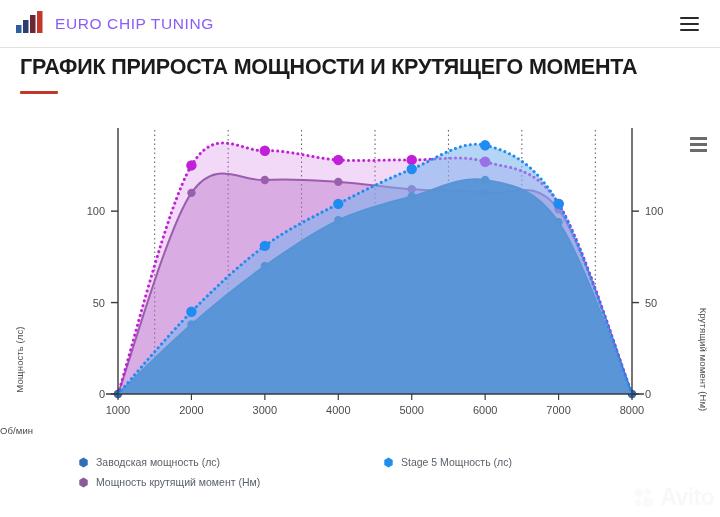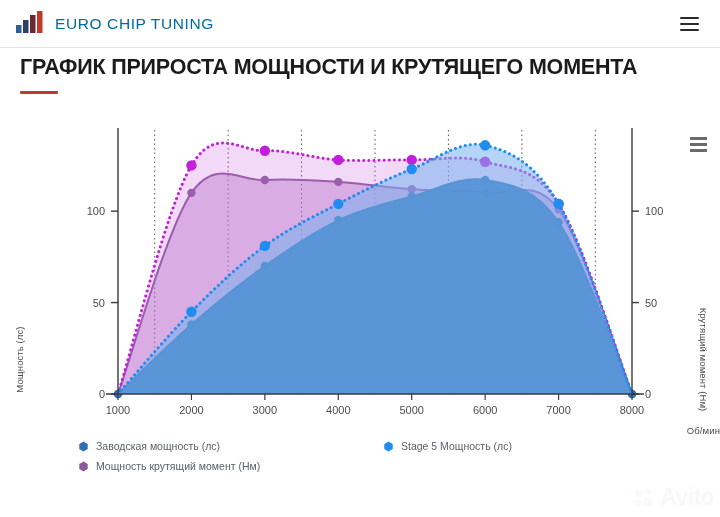--- a/index.html
+++ b/index.html
@@ -15,21 +15,21 @@
   .header {
     position: absolute; left: 0; top: 0; width: 720px; height: 48px;
     display: flex; align-items: center; justify-content: space-between;
     padding: 0 18px 0 16px;
     border-bottom: 1px solid #e2e2e2;
     background: #fff;
   }
   .brand { display: flex; align-items: center; gap: 9px; }
   .logo-mark { display: block; }
   .brand-name {
-    font-size: 15.5px; letter-spacing: 0.6px; color: #0369a1;
+    font-size: 15.5px; letter-spacing: 0.6px; color: #8b5cf6;
     font-weight: 400; white-space: nowrap;
   }
   .burger { display: flex; flex-direction: column; gap: 4px; cursor: pointer; padding: 3px; }
   .burger span { display: block; width: 19px; height: 2px; background: #2a2a2a; border-radius: 1px; }
 
   
   .title-wrap { position: absolute; left: 20px; top: 55px; }
   .page-title {
     font-size: 21.5px; font-weight: 700; color: #1b1b1b;
     letter-spacing: -0.2px; white-space: nowrap;
@@ -56,25 +56,25 @@
     white-space: nowrap; letter-spacing: 0.1px;
   }
   .y-left-title {
     left: -26px; top: 236px; transform: rotate(-90deg); transform-origin: center;
     width: 90px; text-align: center;
   }
   .y-right-title {
     left: 633px; top: 236px; transform: rotate(90deg); transform-origin: center;
     width: 140px; text-align: center;
   }
-  .x-title { left: 0; top: 307px; width: 720px; text-align: right; }
+  .x-title { left: 0; top: 307px; width: 720px; text-align: left; }
 
   
   .legend {
-    position: absolute; left: 0; top: 322px; width: 720px;
+    position: absolute; left: 0; top: 338px; width: 720px;
     display: flex; padding-left: 78px;
   }
   .legend-col { display: flex; flex-direction: column; gap: 8px; }
   .legend-col.first { width: 305px; }
   .legend-item { display: flex; align-items: center; gap: 7px; cursor: pointer; }
   .legend-txt { font-size: 10.5px; color: #5a6169; white-space: nowrap; }
   .legend-dot { width: 11px; height: 11px; display: block; }
 
   
   .watermark {

